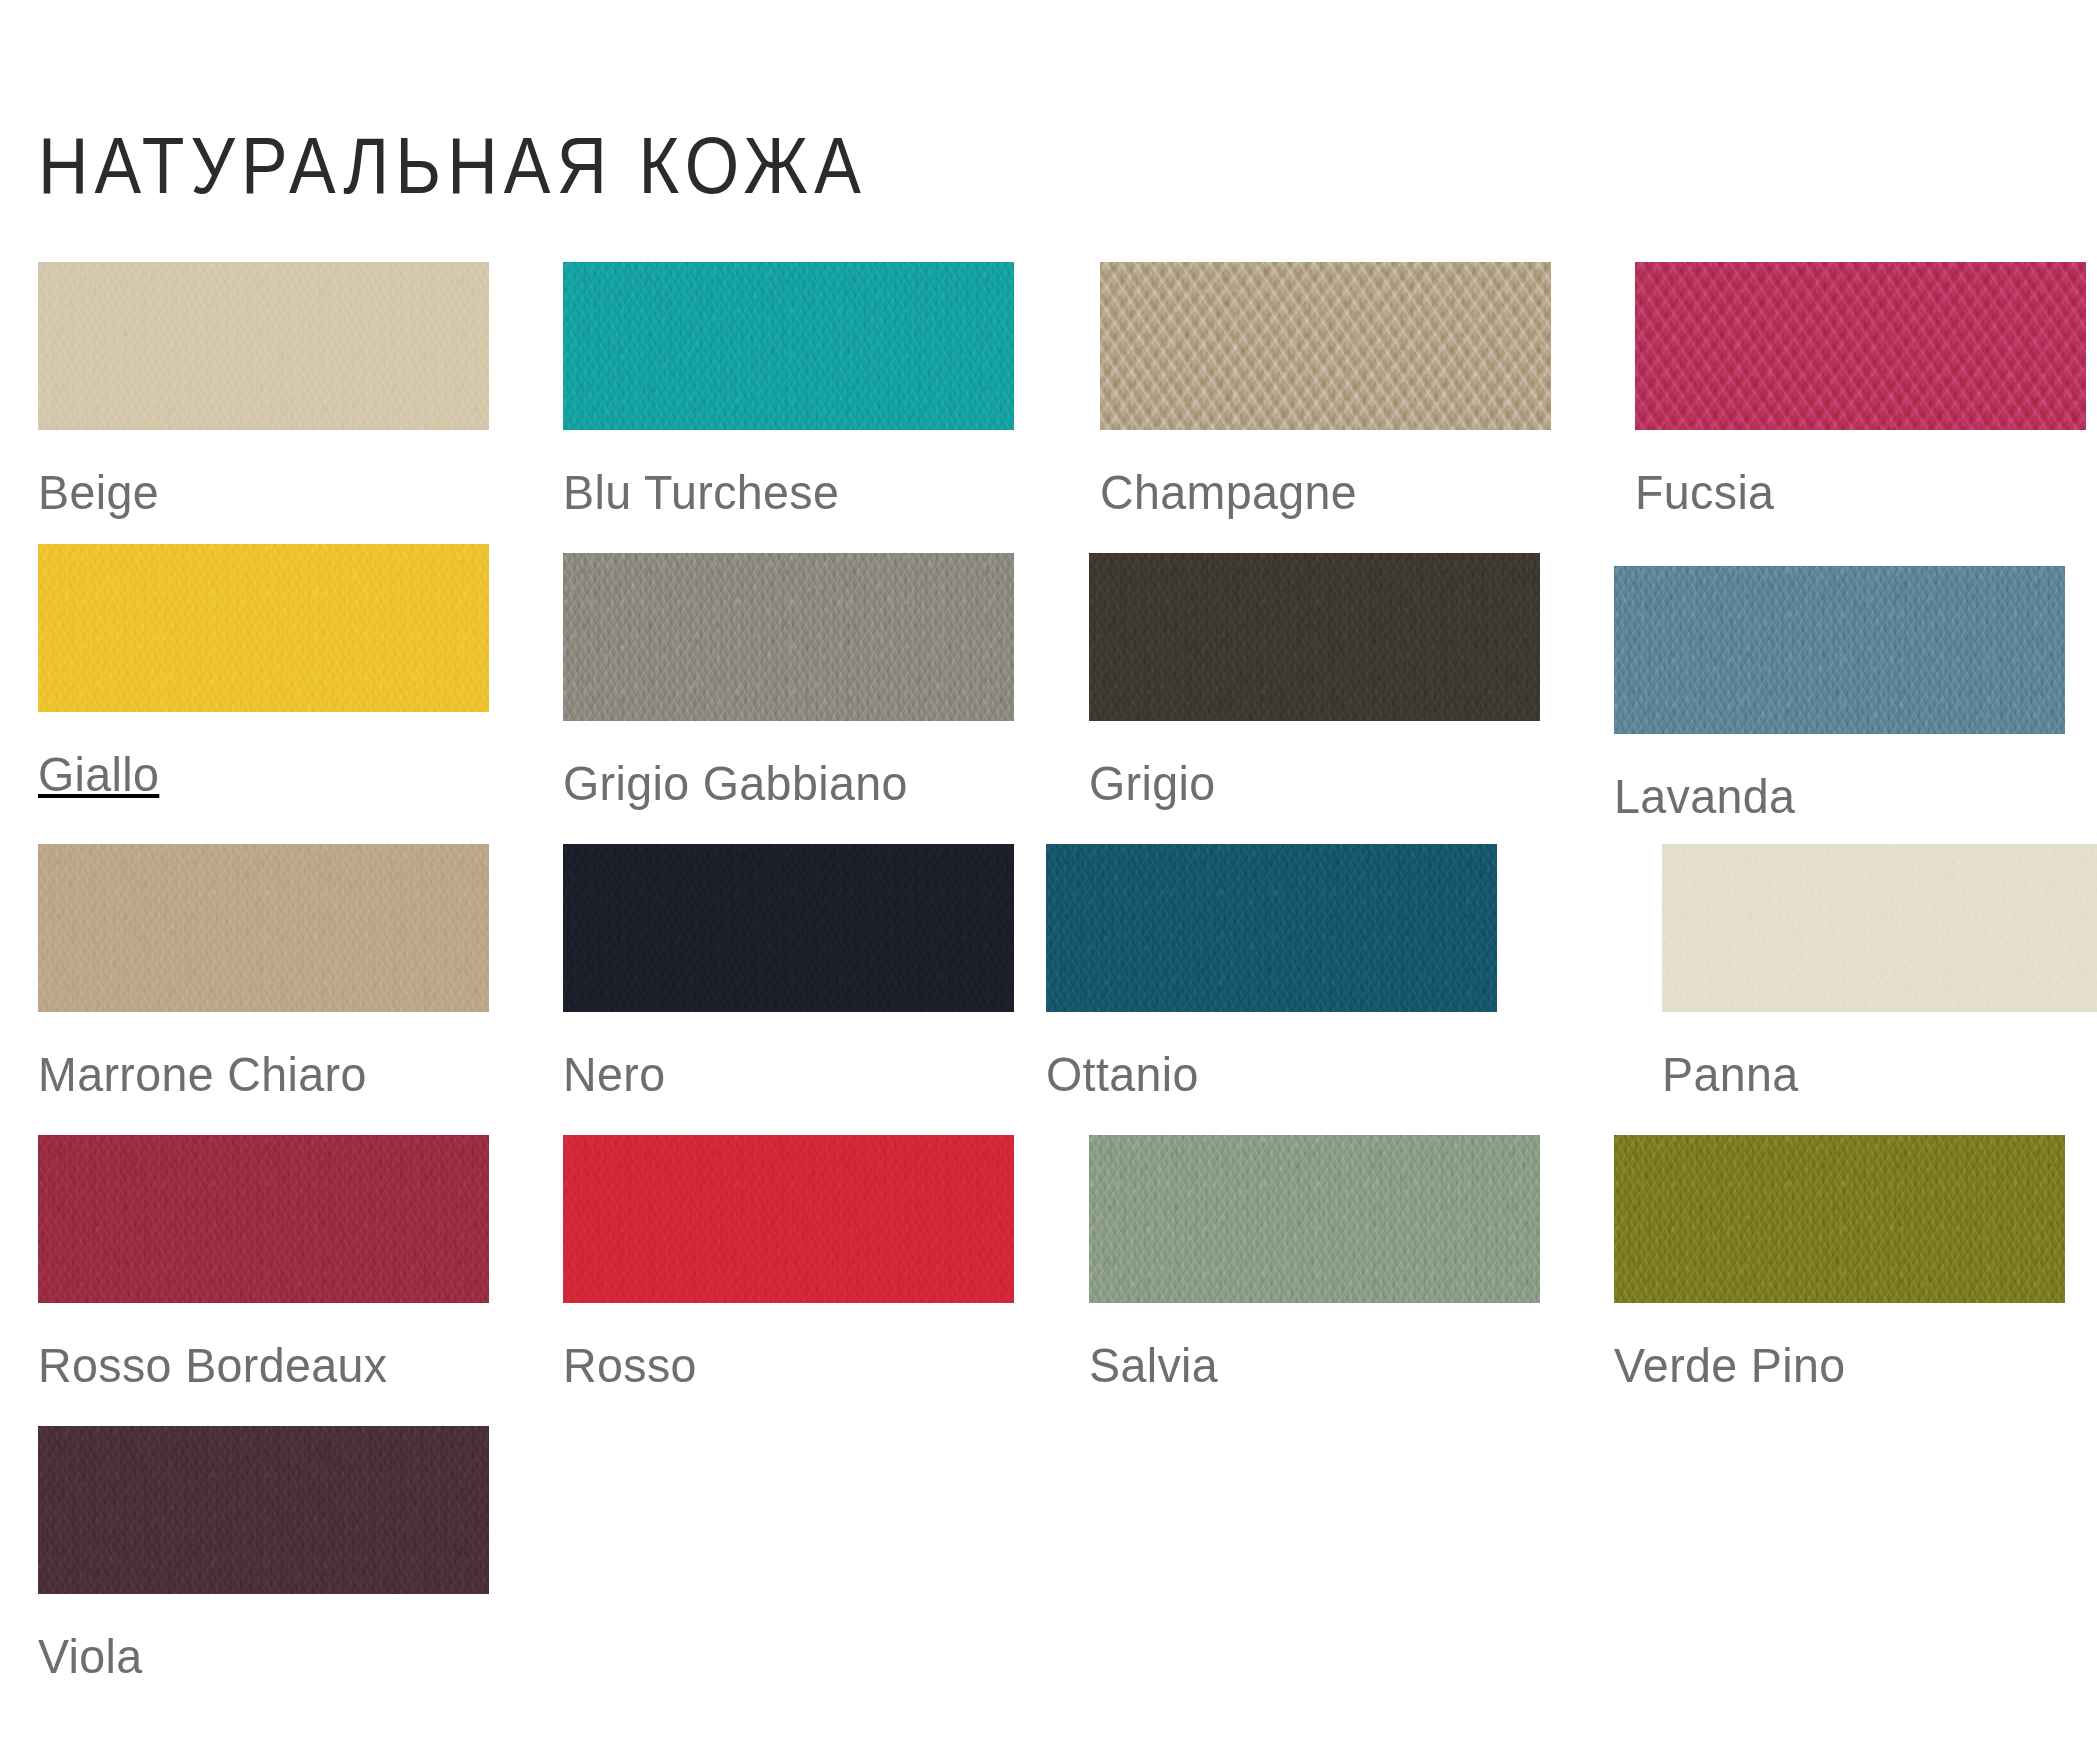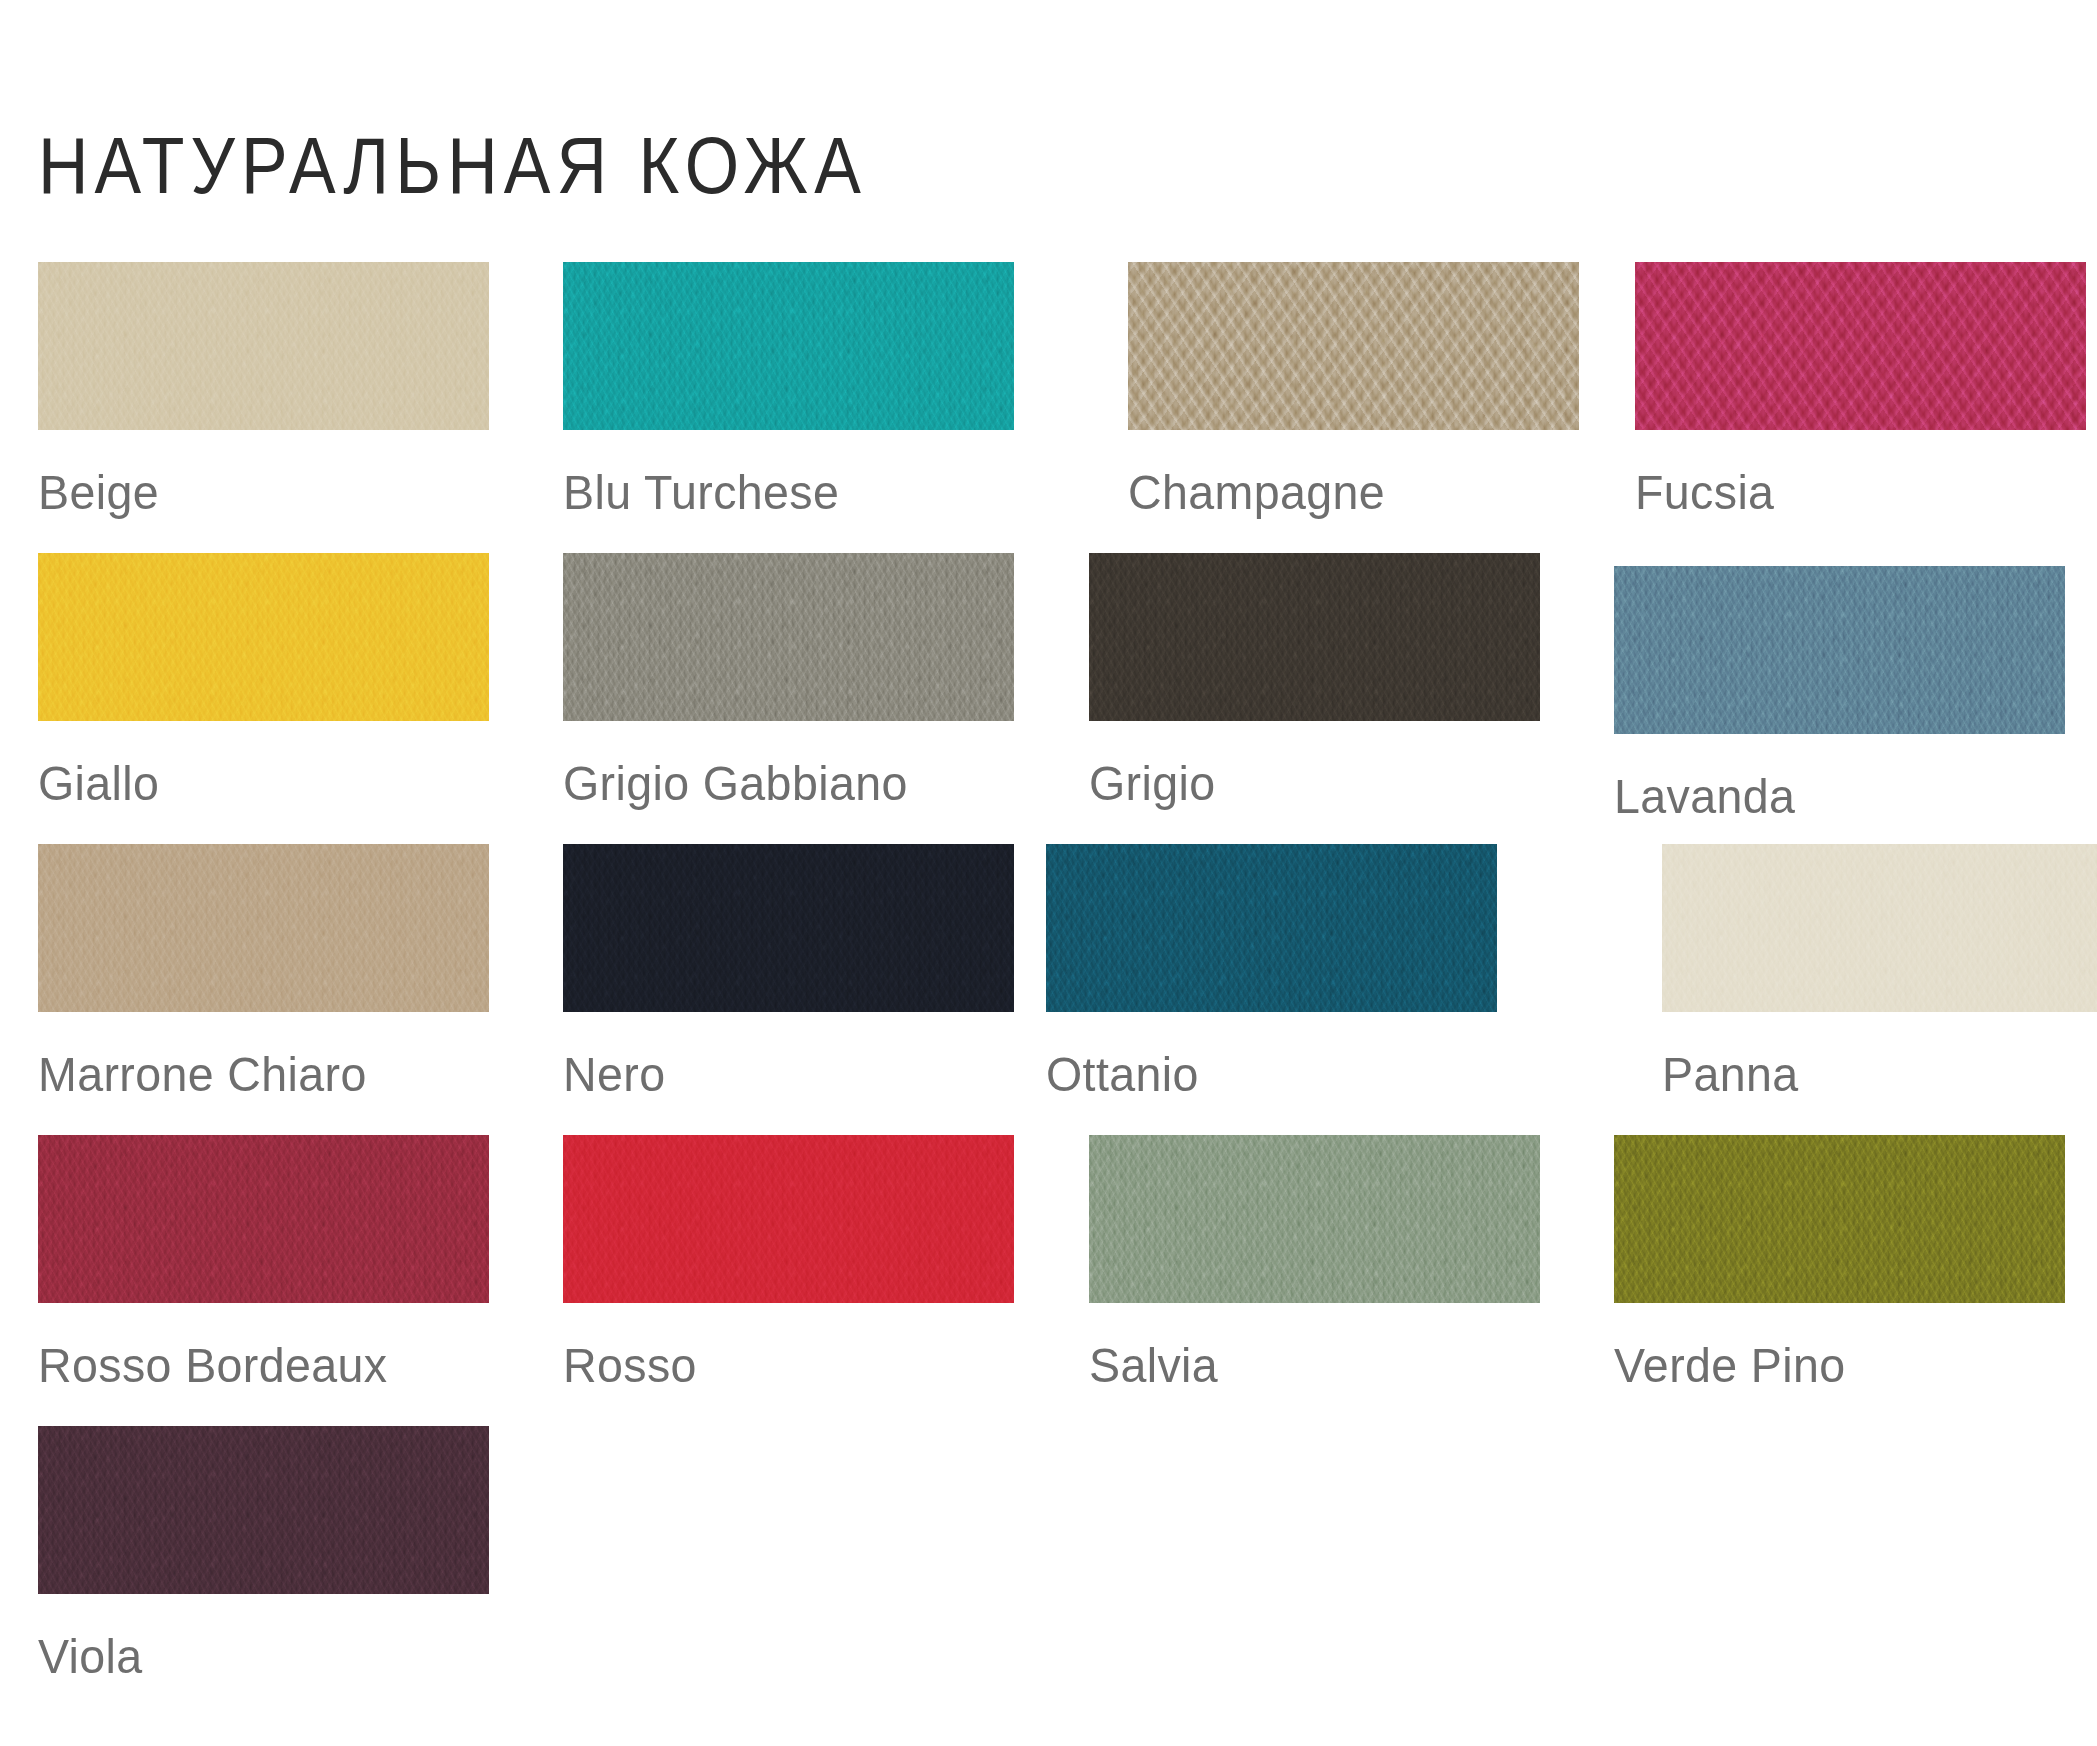--- a/index.html
+++ b/index.html
@@ -180,37 +180,37 @@
         <div class="swatch-label">Beige</div>
       </div>
       <div class="swatch-cell" style="left: 525px; top: 0px;">
         <div class="swatch-chip" style="background-color: rgb(21, 160, 160);">
           <div class="grain grain-a"></div>
           <div class="grain grain-b"></div>
           <div class="grain grain-c"></div>
         </div>
         <div class="swatch-label">Blu Turchese</div>
       </div>
-      <div class="swatch-cell" style="left: 1090px; top: 0px;">
+      <div class="swatch-cell" style="left: 1062px; top: 0px;">
         <div class="swatch-chip grain-coarse" style="background-color: rgb(180, 164, 137);">
           <div class="grain grain-a"></div>
           <div class="grain grain-b"></div>
           <div class="grain grain-c"></div>
         </div>
         <div class="swatch-label">Champagne</div>
       </div>
       <div class="swatch-cell" style="left: 1576px; top: 0px; padding-left: 21px;">
         <div class="swatch-chip grain-coarse" style="background-color: rgb(184, 51, 92);">
           <div class="grain grain-a"></div>
           <div class="grain grain-b"></div>
           <div class="grain grain-c"></div>
         </div>
         <div class="swatch-label">Fucsia</div>
       </div>
-      <div class="swatch-cell" style="left: 0px; top: 291px;">
+      <div class="swatch-cell" style="left: 0px; top: 282px; text-decoration: underline;">
         <div class="swatch-chip" style="background-color: rgb(238, 195, 46);">
           <div class="grain grain-a"></div>
           <div class="grain grain-b"></div>
           <div class="grain grain-c"></div>
         </div>
         <div class="swatch-label">Giallo</div>
       </div>
       <div class="swatch-cell" style="left: 525px; top: 291px;">
         <div class="swatch-chip" style="background-color: rgb(139, 137, 126);">
           <div class="grain grain-a"></div>

